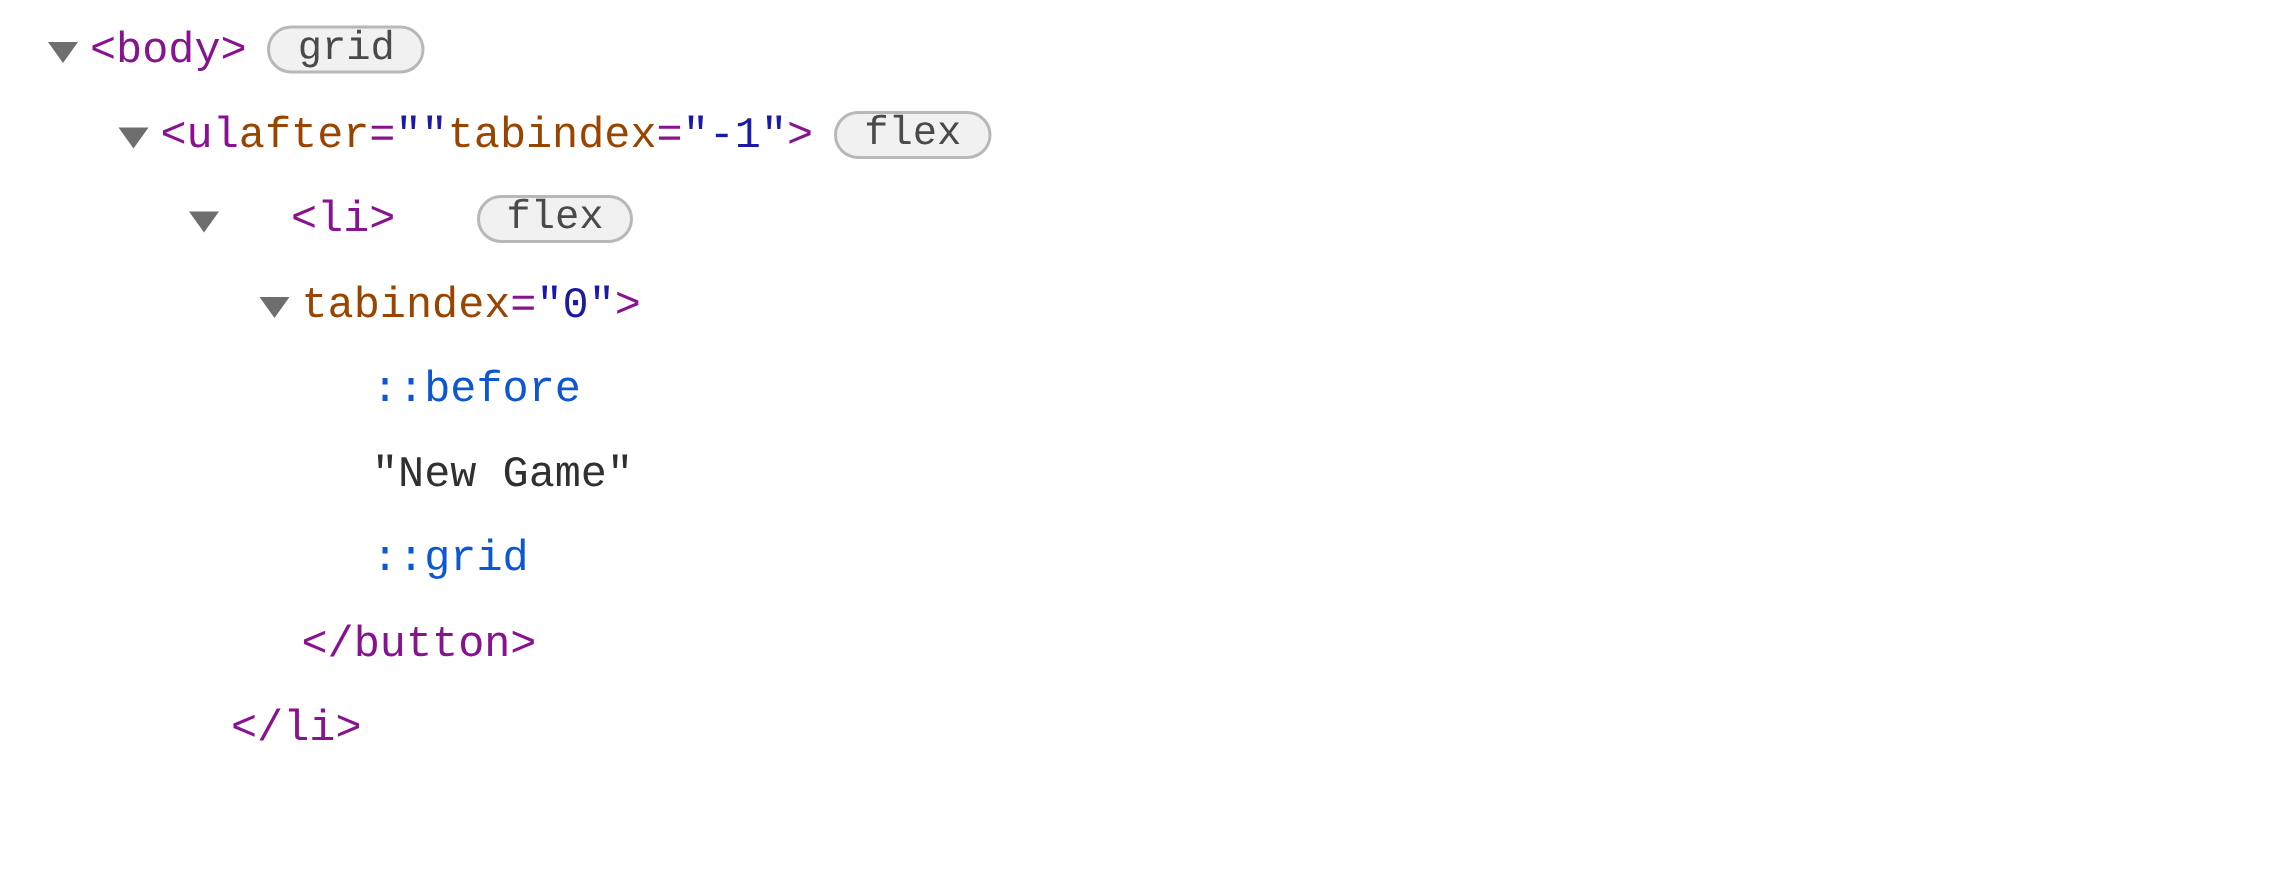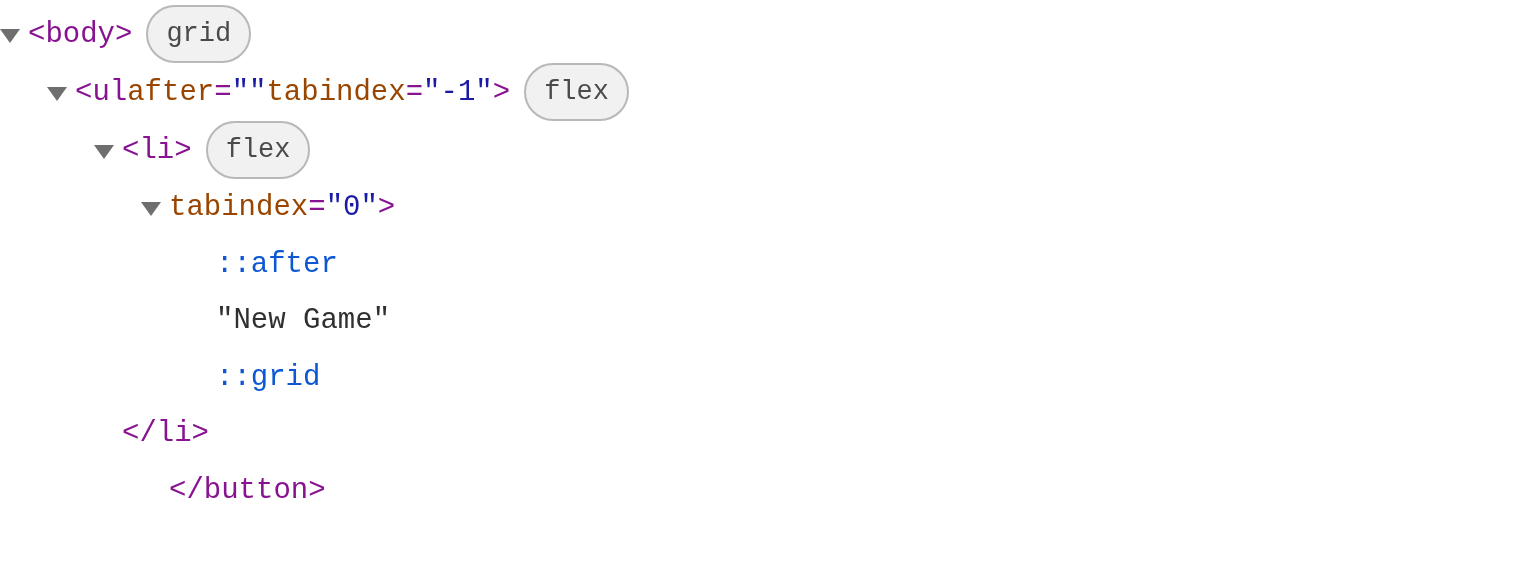--- a/index.html
+++ b/index.html
@@ -12,29 +12,29 @@
     font-family: Menlo, Consolas, "Courier New", monospace;
     font-size: 29px;
     line-height: 1.95;
     color: #333;
     width: 1526px;
     height: 580px;
     overflow: hidden;
   }
   .tree {
     padding-top: 6px;
-    padding-left: 28px;
+    padding-left: 60px;
   }
   .row {
     white-space: nowrap;
     display: flex;
     align-items: center;
   }
   .indent-1 { padding-left: 47px; }
-  .indent-2 { padding-left: 94px; }
+  .indent-2 { padding-left: 94px; gap: 40px; }
   .indent-3 { padding-left: 141px; }
   .indent-4 { padding-left: 188px; }
   .arrow {
     display: inline-block;
     width: 0;
     height: 0;
     border-left: 10px solid transparent;
     border-right: 10px solid transparent;
     border-top: 14px solid #6e6e6e;
     margin-left: -28px;
@@ -52,21 +52,21 @@
     align-items: center;
     border: 2px solid #b8b8b8;
     background: #f1f1f1;
     color: #4a4a4a;
     border-radius: 999px;
     padding: 0px 18px;
     margin-left: 14px;
     font-family: Menlo, Consolas, "Courier New", monospace;
     font-size: 27px;
     line-height: 38px;
-    height: 58px;
+    height: 32px;
     position: relative;
     top: -1px;
   }
 </style>
 </head>
 <body>
 
 <div class="tree">
 
   <div class="row">
@@ -101,32 +101,32 @@
     <span class="arrow"></span>
     <span class="attr-name"> tabindex</span>
     <span class="tag">=</span>
     <span class="attr-val">"</span>
     <span class="attr-val">0</span>
     <span class="attr-val">"</span>
     <span class="tag">&gt;</span>
   </div>
 
   <div class="row indent-4">
-    <span class="pseudo">::after</span>
+    <span class="pseudo">::before</span>
   </div>
 
   <div class="row indent-4">
     <span class="text-node">"New Game"</span>
   </div>
 
   <div class="row indent-4">
     <span class="pseudo">::grid</span>
   </div>
 
+  <div class="row indent-3">
+    <span class="tag">&lt;/button&gt;</span>
+  </div>
+
   <div class="row indent-2">
     <span class="tag">&lt;/li&gt;</span>
-  </div>
-
-  <div class="row indent-3">
-    <span class="tag">&lt;/button&gt;</span>
   </div>
 
 </div>
 
 </body></html>

